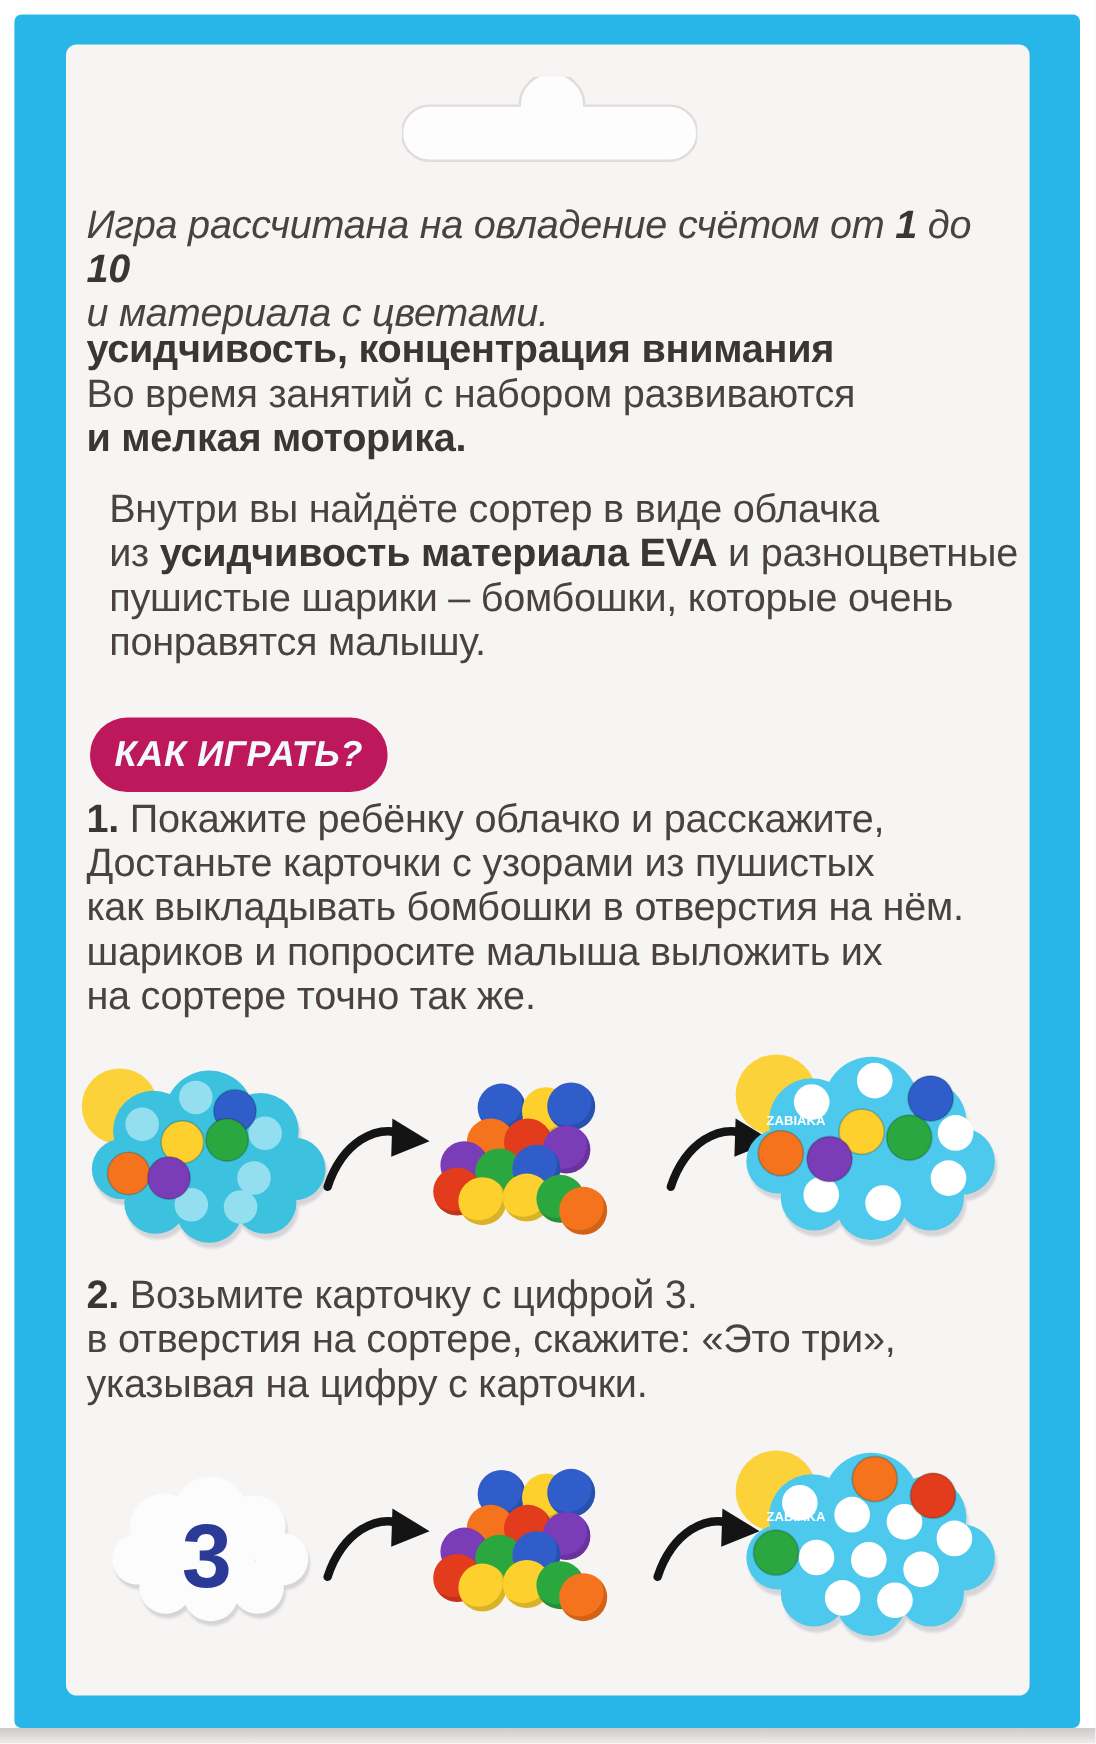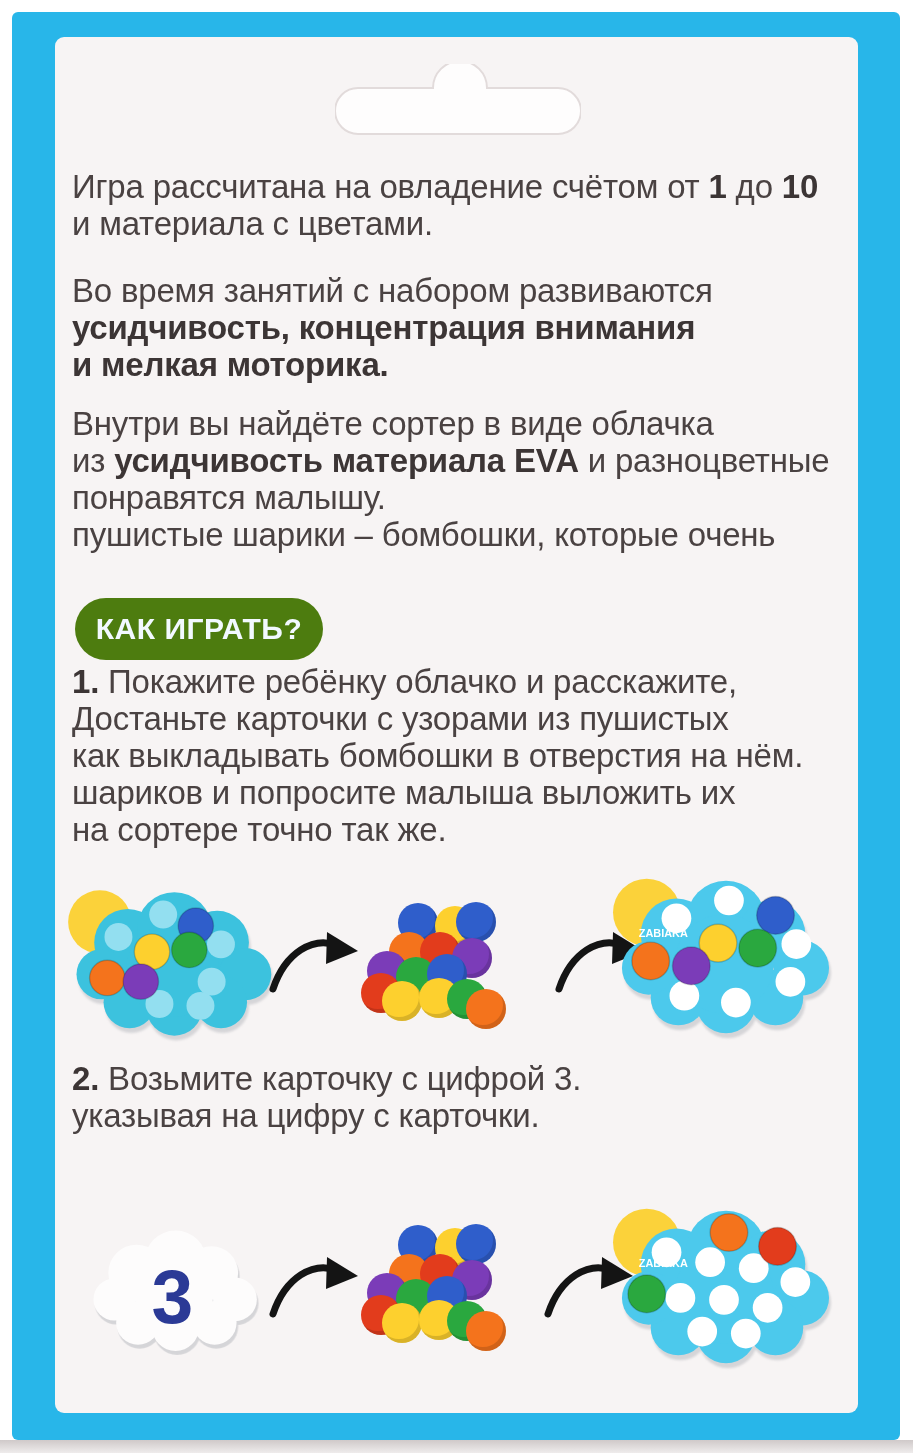--- a/index.html
+++ b/index.html
@@ -18,23 +18,23 @@
   #bottom-shadow{
     position:absolute;left:0;top:1440px;width:913px;height:13px;
     background:linear-gradient(to bottom,#cfc9c9,#efecec);
   }
   .slot-svg{position:absolute;left:280px;top:27px;width:246px;height:74px;}
   .para{
     position:absolute;left:17px;width:780px;
     font-size:33px;line-height:37px;color:#4a4242;letter-spacing:-0.2px;
   }
   .para .bold{font-weight:bold;color:#3c3535;}
-  #p-intro{top:131px;}
+  #p-intro{top:131px;font-style:italic;}
   #p-develop{top:235px;}
-  #p-inside{top:368px;}
+  #p-inside{top:368px;margin-left:19px;}
   #p-step1{top:626px;}
   #p-step2{top:1023px;}
   #howto-badge{
     position:absolute;left:20px;top:561px;width:248px;height:62px;
     border-radius:32px;display:flex;align-items:center;justify-content:center;
     font-size:30px;font-weight:bold;letter-spacing:0.5px;
   }
   .cloud{position:absolute;}
   .cloud svg{width:100%;height:100%;overflow:visible;}
   #cloud-left-1{left:15px;top:850px;width:205px;height:152px;}
@@ -62,32 +62,32 @@
 
   <svg class="slot-svg" viewBox="0 0 246 74">
     <path d="M23,24 H98 A27,27 0 0 1 152,24 H223 A23,23 0 0 1 223,70 H23 A23,23 0 0 1 23,24 Z" fill="#fefdfd" stroke="#e2dbdb" stroke-width="2"></path>
   </svg>
 
   <div class="para" id="p-intro">
       <div><span>Игра рассчитана на овладение счётом от </span><span class="bold">1</span><span> до </span><span class="bold">10</span></div>
       <div><span>и материала с цветами.</span></div>
     </div>
   <div class="para" id="p-develop">
+      <div><span class="bold">усидчивость, концентрация внимания</span></div>
       <div><span>Во время занятий с набором развиваются</span></div>
-      <div><span class="bold">усидчивость, концентрация внимания</span></div>
       <div><span class="bold">и мелкая моторика.</span></div>
     </div>
   <div class="para" id="p-inside">
       <div><span>Внутри вы найдёте сортер в виде облачка</span></div>
       <div><span>из </span><span class="bold">усидчивость материала EVA</span><span> и разноцветные</span></div>
+      <div><span>пушистые шарики – бомбошки, которые очень</span></div>
       <div><span>понравятся малышу.</span></div>
-      <div><span>пушистые шарики – бомбошки, которые очень</span></div>
-    </div>
-
-  <div id="howto-badge" style="background: #4d7c0f; color: rgb(242, 249, 255);">КАК ИГРАТЬ?</div>
+    </div>
+
+  <div id="howto-badge" style="background: #be185d; color: rgb(242, 249, 255); font-style: italic;">КАК ИГРАТЬ?</div>
 
   <div class="para" id="p-step1">
       <div><span class="bold">1.</span><span> Покажите ребёнку облачко и расскажите,</span></div>
       <div><span>Достаньте карточки с узорами из пушистых</span></div>
       <div><span>как выкладывать бомбошки в отверстия на нём.</span></div>
       <div><span>шариков и попросите малыша выложить их</span></div>
       <div><span>на сортере точно так же.</span></div>
     </div>
 
   <div class="cloud" id="cloud-left-1"><svg viewBox="0 0 220 160">
@@ -161,20 +161,21 @@
         <circle cx="162" cy="39" r="19" fill="#2f5ecb" stroke="rgba(0,0,0,0.18)" stroke-width="1.5"></circle>
         <circle cx="104" cy="67" r="19" fill="#fdd02e" stroke="rgba(0,0,0,0.18)" stroke-width="1.5"></circle>
         <circle cx="144" cy="72" r="19" fill="#2aa83f" stroke="rgba(0,0,0,0.18)" stroke-width="1.5"></circle>
         <circle cx="36" cy="85" r="19" fill="#f4731c" stroke="rgba(0,0,0,0.18)" stroke-width="1.5"></circle>
         <circle cx="77" cy="90" r="19" fill="#7b3cb8" stroke="rgba(0,0,0,0.18)" stroke-width="1.5"></circle>
         <text x="24" y="61" font-size="11" font-weight="bold" fill="#ffffff" font-family="&quot;Liberation Sans&quot;,sans-serif">ZABIAKA</text>
       </svg></div>
 
   <div class="para" id="p-step2">
       <div><span class="bold">2.</span><span> Возьмите карточку с цифрой 3.</span></div>
+      <div><span>в отверстия на сортере, скажите: «Это три»,</span></div>
       <div><span>указывая на цифру с карточки.</span></div>
     </div>
 
   <div class="cloud" id="number-card"><svg viewBox="0 0 220 160">
         <g style="filter: drop-shadow(rgba(60, 70, 90, 0.18) 2px 5px 1px);">
           <circle cx="62" cy="58" r="36" fill="#fdfcfc"></circle>
           <circle cx="112" cy="44" r="40" fill="#fdfcfc"></circle>
           <circle cx="158" cy="58" r="34" fill="#fdfcfc"></circle>
           <circle cx="188" cy="92" r="28" fill="#fdfcfc"></circle>
           <circle cx="162" cy="122" r="28" fill="#fdfcfc"></circle>

